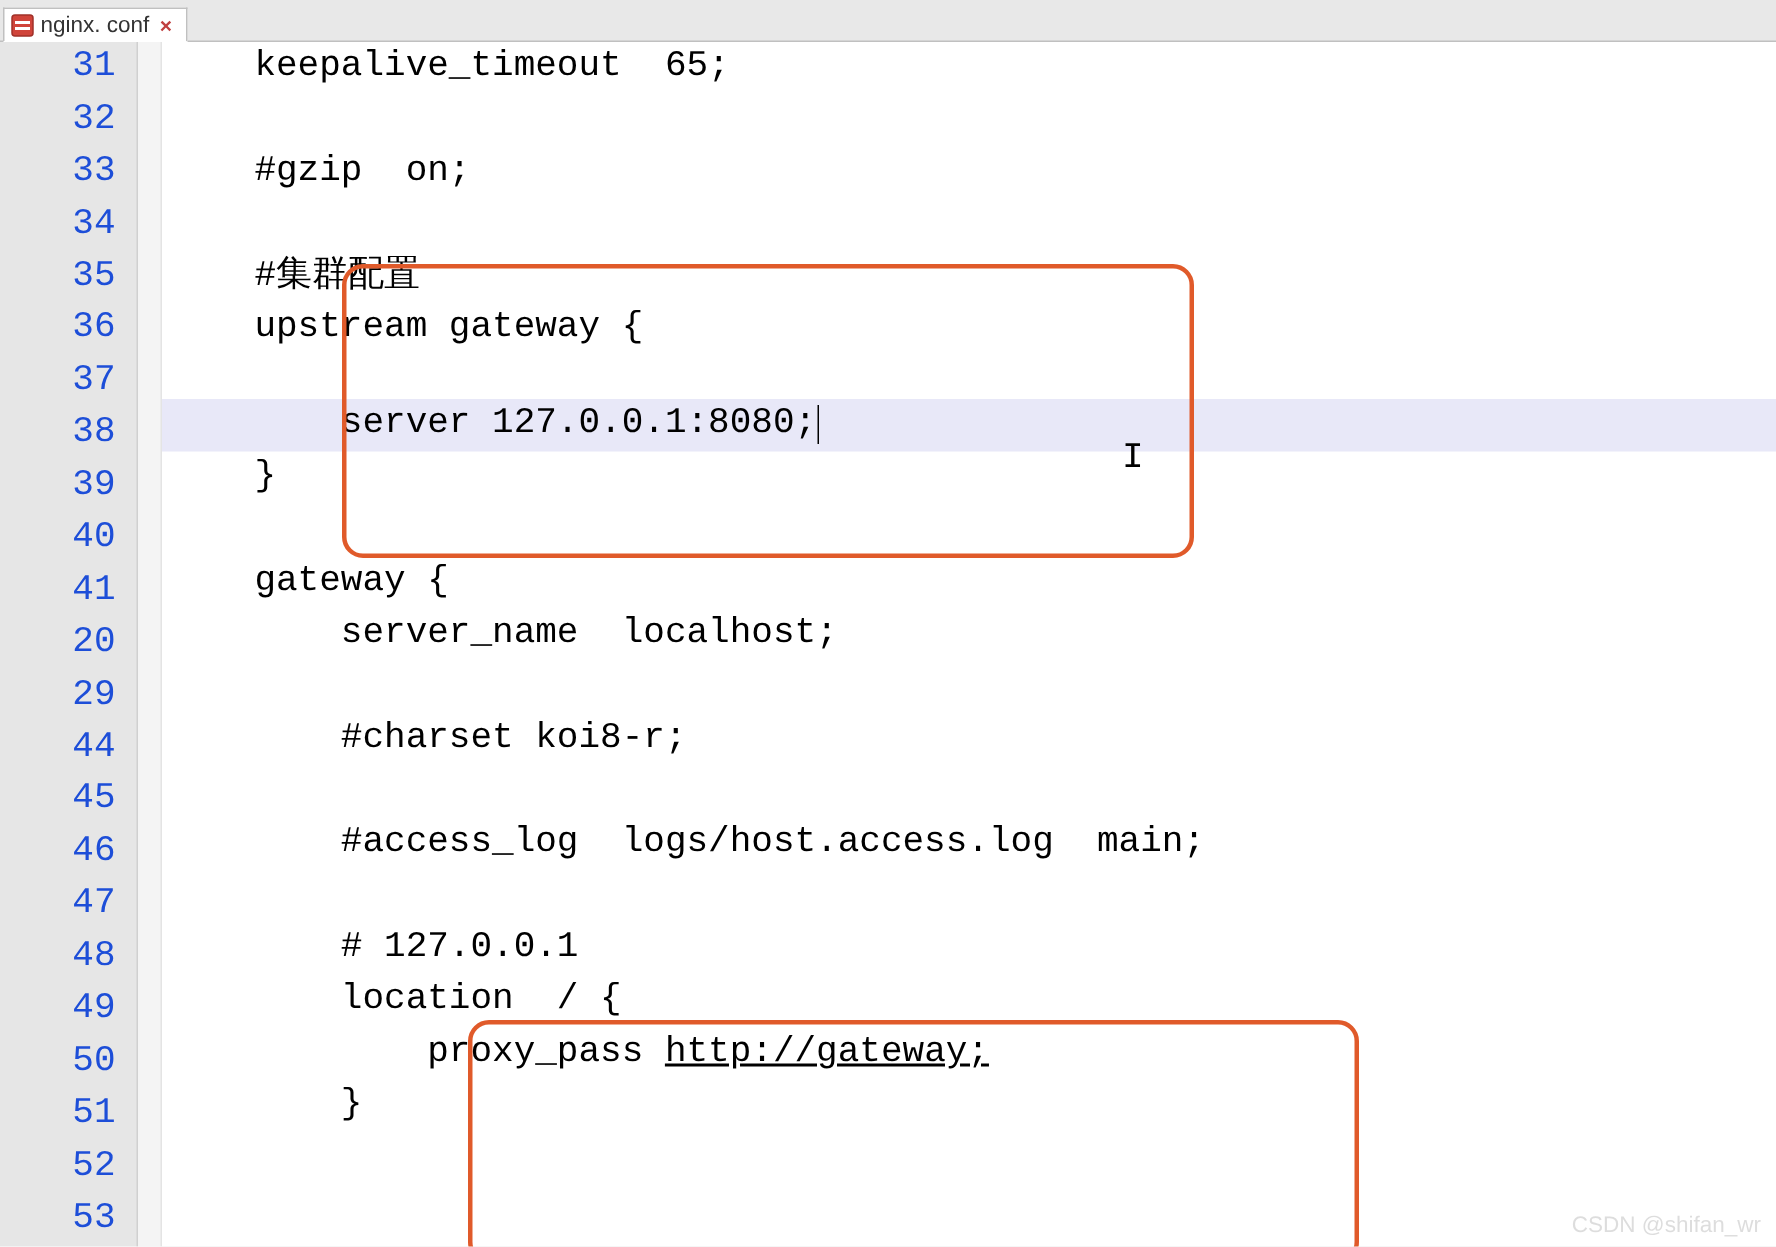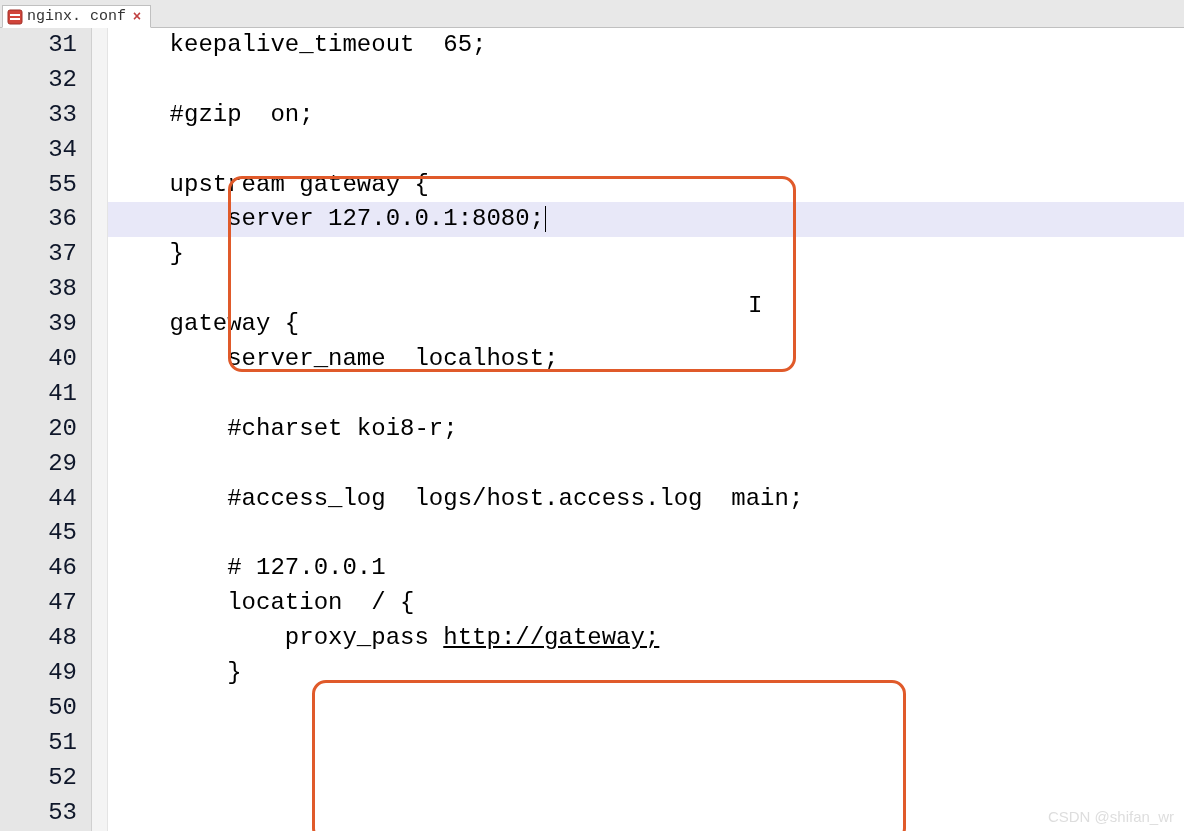--- a/index.html
+++ b/index.html
@@ -24,21 +24,20 @@
   .tab {
     display: flex;
     align-items: center;
     background: #ffffff;
     border: 1px solid #c0c0c0;
     border-bottom: 1px solid #fff;
     padding: 2px 6px 2px 4px;
     margin-bottom: -1px;
     gap: 4px;
     color: #333;
-    font-family: Liberation Mono, monospace;
   }
   .tab-icon {
     width: 16px; height: 16px;
     display: inline-flex; align-items: center; justify-content: center;
   }
   .tab-close {
     width: 14px; height: 14px;
     display: inline-flex; align-items: center; justify-content: center;
     color: #c04040;
     font-weight: bold;
@@ -51,21 +50,21 @@
     height: calc(831px - 28px);
     background: #ffffff;
     position: relative;
   }
   .gutter {
     width: 92px;
     min-width: 92px;
     background: #e6e6e6;
     border-right: 1px solid #d0d0d0;
     text-align: right;
-    color: #0f172a;
+    color: #1d4ed8;
     user-select: none;
   }
   .margin {
     width: 16px;
     min-width: 16px;
     background: #f4f4f4;
     border-right: 1px solid #e4e4e4;
   }
   .gutter .ln, .code .line, .margin .mrow {
     height: 34.9px;
@@ -74,20 +73,21 @@
   }
   .gutter .ln { padding-right: 14px; }
   .code {
     flex: 1 1 auto;
     position: relative;
     color: #000000;
   }
   .line { padding-left: 4px; font-family: Liberation Mono, monospace; }
   .line.current {
     background: #e8e8f8;
+    margin-top: 29px;
   }
   .underline { text-decoration: underline; }
   .caret {
     display: inline-block;
     width: 1px; height: 26px;
     background: #000;
     vertical-align: text-bottom;
     margin-left: 1px;
     animation: blink 1s step-start infinite;
   }
@@ -133,21 +133,21 @@
     <span class="tab-close">×</span>
   </div>
 </div>
 
 <div class="editor">
   <div class="gutter" id="gutter">
       <div class="ln">31</div>
       <div class="ln">32</div>
       <div class="ln">33</div>
       <div class="ln">34</div>
-      <div class="ln">55</div>
+      <div class="ln">35</div>
       <div class="ln">36</div>
       <div class="ln">37</div>
       <div class="ln">38</div>
       <div class="ln">39</div>
       <div class="ln">40</div>
       <div class="ln">41</div>
       <div class="ln">20</div>
       <div class="ln">29</div>
       <div class="ln">44</div>
       <div class="ln">45</div>
@@ -186,20 +186,21 @@
       <div class="mrow"></div>
     </div>
   <div class="code" id="code">
     <div class="highlight-box box1"></div>
     <div class="highlight-box box2"></div>
     <span class="ibeam">I</span>
   <div class="line">    keepalive_timeout  65;</div>
       <div class="line"></div>
       <div class="line">    #gzip  on;</div>
       <div class="line"></div>
+      <div class="line">    #集群配置</div>
       <div class="line">    upstream gateway {</div>
       <div class="line current">        server 127.0.0.1:8080;<span class="caret"></span></div>
       <div class="line">    }</div>
       <div class="line"></div>
       <div class="line">    gateway {</div>
       <div class="line">        server_name  localhost;</div>
       <div class="line"></div>
       <div class="line">        #charset koi8-r;</div>
       <div class="line"></div>
       <div class="line">        #access_log  logs/host.access.log  main;</div>

